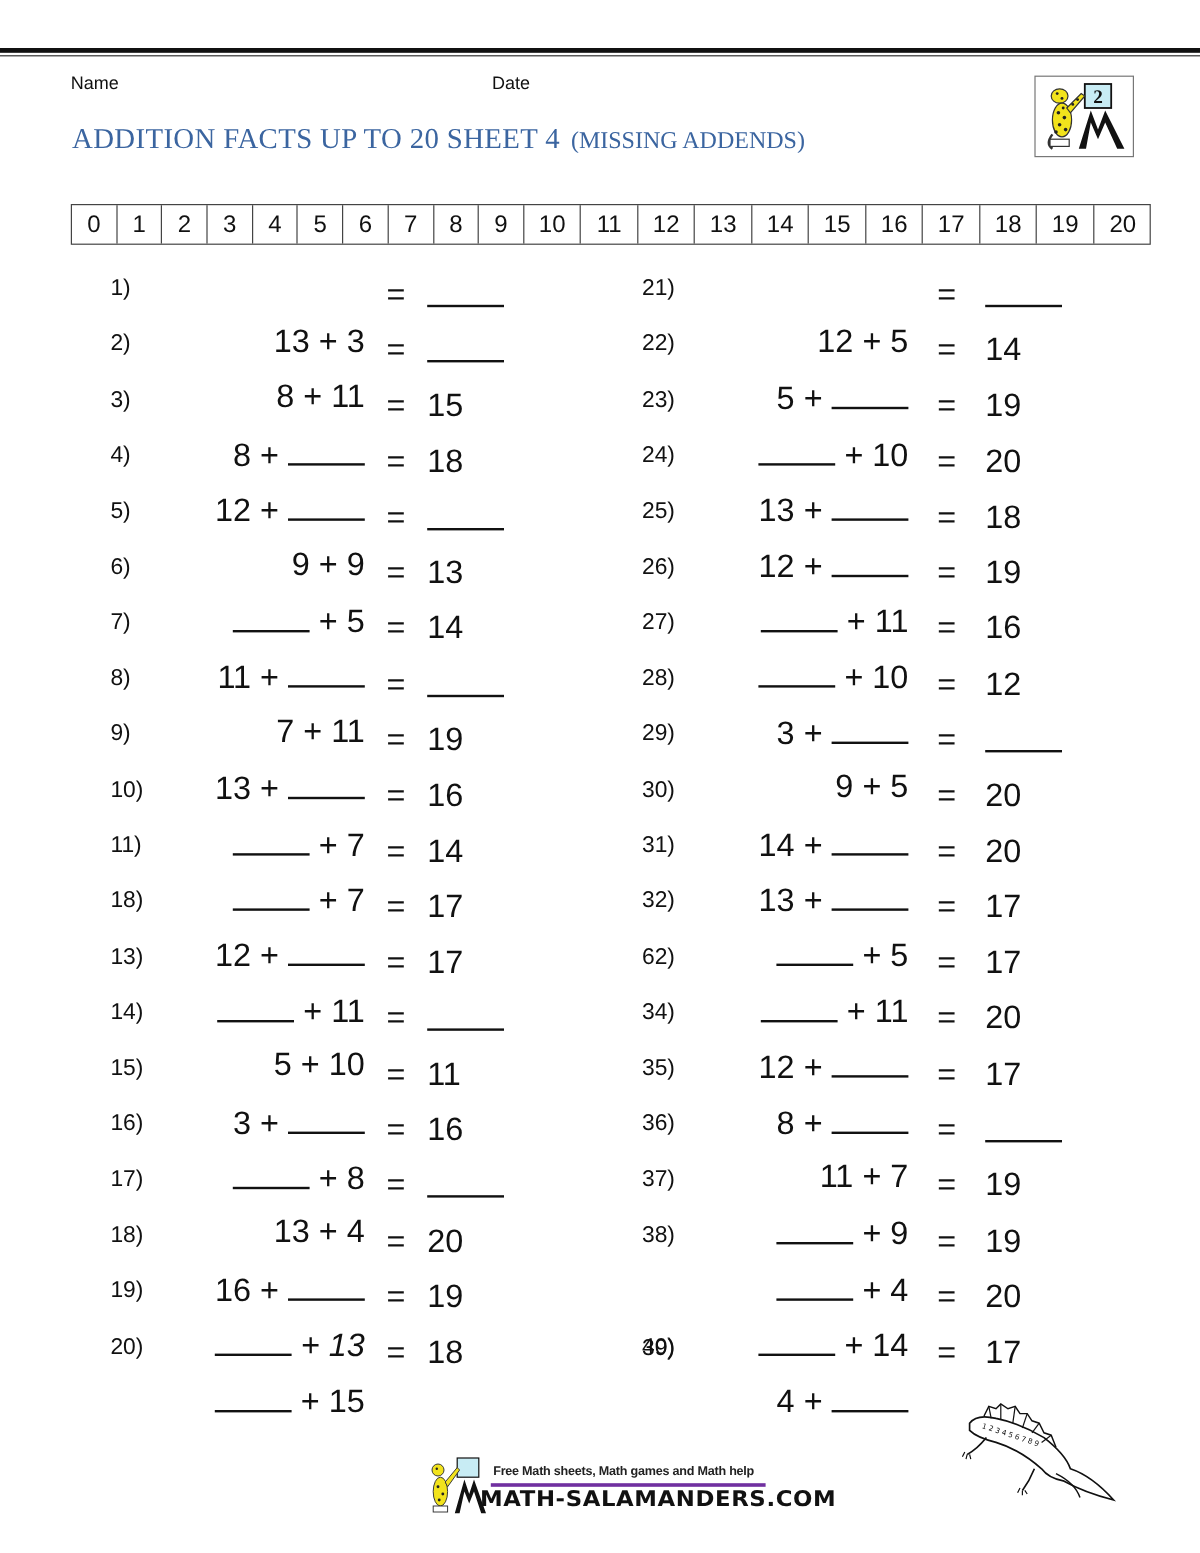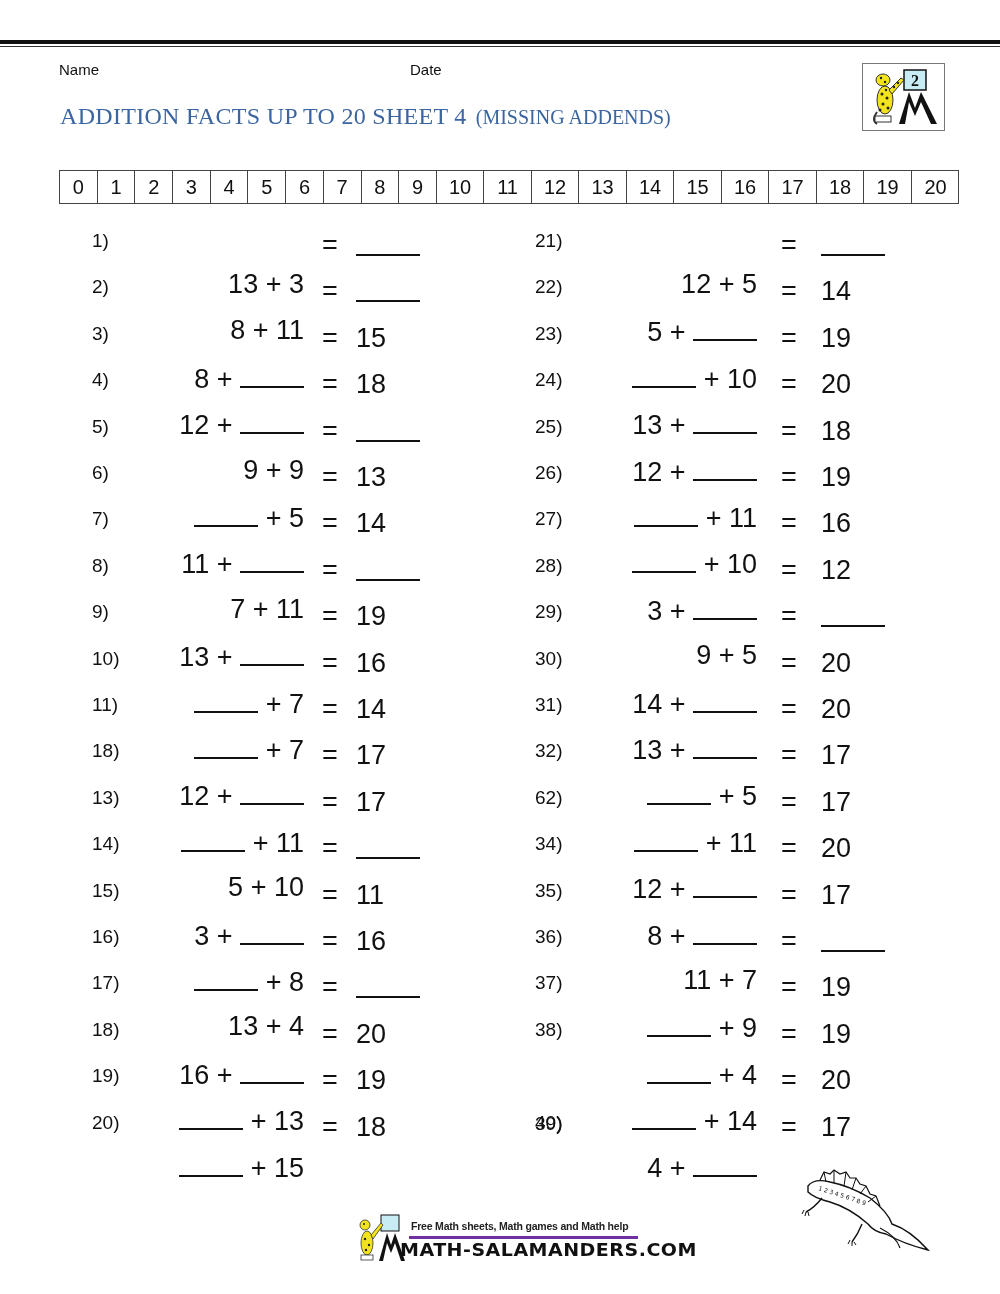--- a/index.html
+++ b/index.html
@@ -207,21 +207,21 @@
       <span class="p-right" style="left: 264px;"><span class="blank"></span></span>
     </div>
     <div class="problem" style="top: 788.8px; left: 92px; width: 400px;">
       <span class="p-num" style="left: 0px;">18)</span>
       <span class="p-left" style="right: 188px;"><span>16</span> <span>+</span> <span class="blank"></span></span>
       <span class="p-eq" style="left: 230px;">=</span>
       <span class="p-right" style="left: 264px;">20</span>
     </div>
     <div class="problem" style="top: 835.2px; left: 92px; width: 400px;">
       <span class="p-num" style="left: 0px;">19)</span>
-      <span class="p-left" style="right: 188px;"><span class="blank"></span> <span>+</span> <span>13</span></span>
+      <span class="p-left" style="right: 188px; font-style: italic;"><span class="blank"></span> <span>+</span> <span>13</span></span>
       <span class="p-eq" style="left: 230px;">=</span>
       <span class="p-right" style="left: 264px;">19</span>
     </div>
     <div class="problem" style="top: 881.6px; left: 92px; width: 400px;">
       <span class="p-num" style="left: 0px;">20)</span>
       <span class="p-left" style="right: 188px;"><span class="blank"></span> <span>+</span> <span>15</span></span>
       <span class="p-eq" style="left: 230px;">=</span>
       <span class="p-right" style="left: 264px;">18</span>
     </div>
     <div class="problem" style="top: 0px; left: 535px; width: 400px;">

